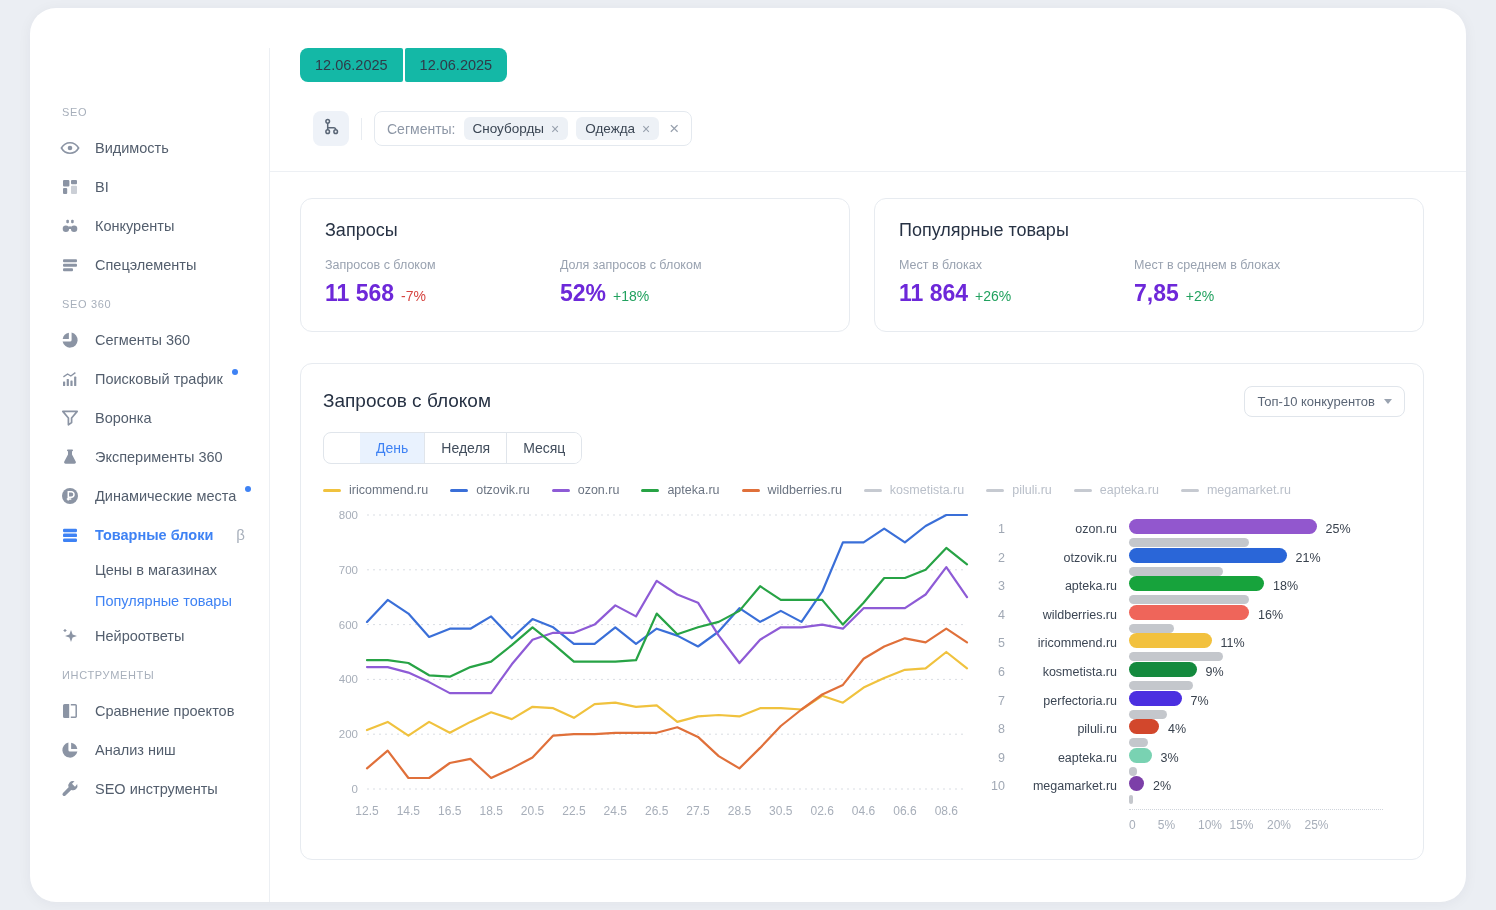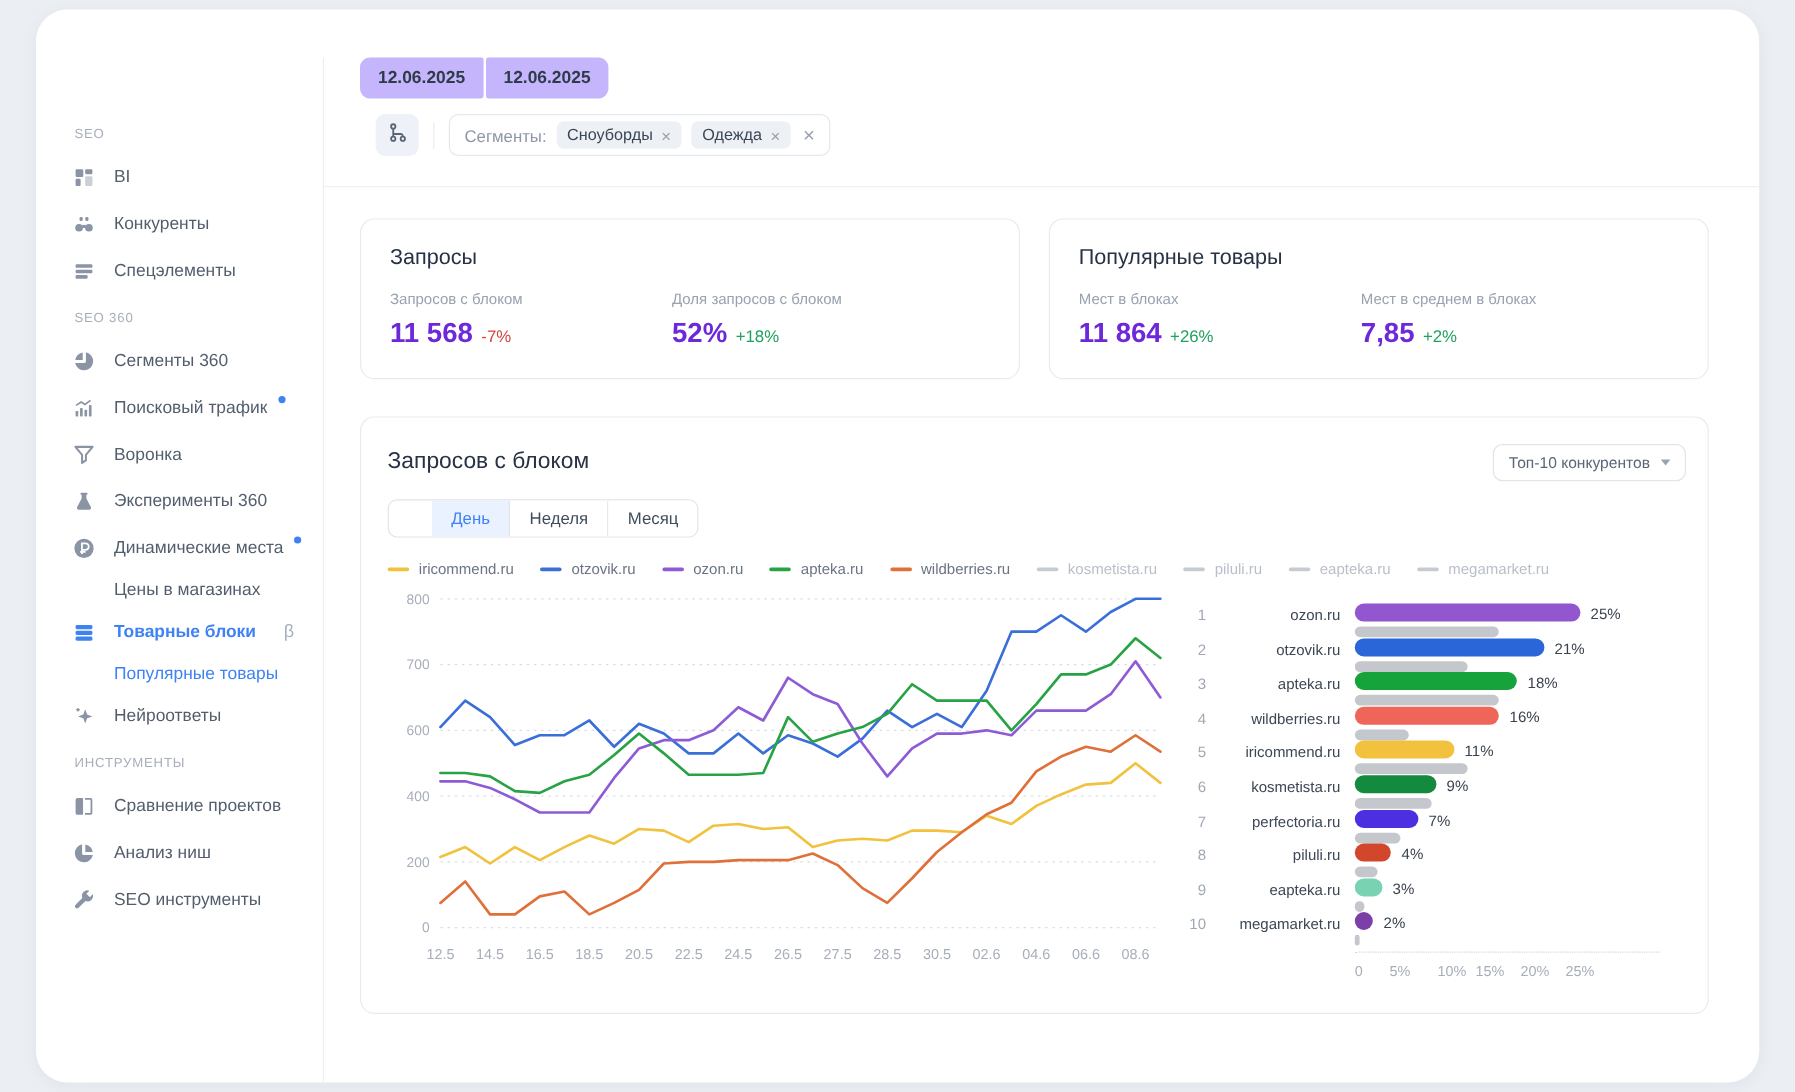--- a/index.html
+++ b/index.html
@@ -23,24 +23,24 @@
   .side-item.active { color:#3e82f4; font-weight:700; }
   .side-item.active .ic { color:#3e82f4; }
   .side-item.sub { padding-left:35px; height:31px; }
   .side-item.sub.active { color:#3e82f4; font-weight:400; }
   .dot { width:6px; height:6px; border-radius:50%; background:#3e82f4; align-self:flex-start; margin:10px 0 0 -6px; }
   .beta { margin-left:auto; margin-right:14px; color:#a7afbb; font-size:15px; font-weight:400; }
   
   .main { flex:1; padding:0 42px 0 30px; overflow:hidden; }
   .filters { padding:40px 42px 25px 30px; margin:0 -42px 0 -30px; border-bottom:1px solid #edf0f4; }
   .date-range { display:inline-flex; gap:2px; }
-  .date-chip { background:#c4b5fd; padding:9px 15px; font-size:14.5px; color:#2f3b49; cursor:pointer;font-weight:bold; }
+  .date-chip { background:#14b8a6; padding:9px 15px; font-size:14.5px; color:#2f3b49; cursor:pointer; }
   .date-chip.first { border-radius:8px 2px 2px 8px; }
   .date-chip.last { border-radius:2px 8px 8px 2px; }
-  .seg-row { margin-top:13px; display:flex; align-items:center; gap:12px;padding-left:13px; }
+  .seg-row { margin-top:29px; display:flex; align-items:center; gap:12px;padding-left:13px; }
   .icon-btn { width:36px; height:35px; border-radius:8px; background:#eef2f8; display:flex; align-items:center; justify-content:center; color:#5a6676; cursor:pointer; }
   .v-div { width:1px; height:22px; background:#e8ecf1; }
   .segments { display:flex; align-items:center; gap:8px; border:1px solid #e4e9ef; border-radius:8px; padding:5px 12px 5px 12px; height:35px; }
   .segments .lbl { color:#8d97a6; font-size:14px; }
   .chip { background:#edf1f6; border-radius:6px; padding:4px 9px; font-size:13.5px; color:#3b4654; display:flex; align-items:center; gap:7px; }
   .chip .x, .segments .clear { color:#97a0ad; font-size:14px; cursor:pointer; line-height:1; }
   .segments .clear { font-size:17px; margin-left:2px; }
   
   .cards { margin-top:26px; display:grid; grid-template-columns:repeat(2,1fr); gap:24px; }
   .card { border:1px solid #e7ebf0; border-radius:12px; padding:21px 24px 24px; background:#fff; }
@@ -83,20 +83,29 @@
 </head>
 <body>
 
 <div class="app">
 
   <nav class="sidebar" id="sidebar">
       <div class="side-section-label">SEO</div>
       <div class="side-item">
         <span class="ic">
           <svg width="20" height="20" viewBox="0 0 20 20">
+            <path d="M10 4.7C5.7 4.7 2.5 8.1 1.4 10c1.1 1.9 4.3 5.3 8.6 5.3s7.5-3.4 8.6-5.3C17.5 8.1 14.3 4.7 10 4.7Z" fill="none" stroke="currentColor" stroke-width="1.6"></path>
+            <circle cx="10" cy="10" r="2.3" fill="currentColor"></circle>
+          </svg>
+        </span>
+        <span>Видимость</span>
+      </div>
+      <div class="side-item">
+        <span class="ic">
+          <svg width="20" height="20" viewBox="0 0 20 20">
             <rect x="3" y="3" width="6.4" height="6.4" rx="1" fill="currentColor"></rect>
             <rect x="11" y="3" width="6" height="4.2" rx="1" fill="currentColor"></rect>
             <rect x="3" y="11" width="4.2" height="6" rx="1" fill="currentColor"></rect>
             <rect x="11" y="8.8" width="6" height="8.2" rx="1" fill="currentColor" opacity=".45"></rect>
           </svg>
         </span>
         <span>BI</span>
       </div>
       <div class="side-item">
         <span class="ic">
@@ -163,33 +172,33 @@
       <div class="side-item">
         <span class="ic">
           <svg width="20" height="20" viewBox="0 0 20 20">
             <circle cx="10" cy="10" r="8" fill="currentColor"></circle>
             <path d="M8.3 14.6V5.8h3a2.7 2.7 0 0 1 0 5.4h-3M6.8 12.9h4.5" stroke="#fff" stroke-width="1.5" fill="none"></path>
           </svg>
         </span>
         <span>Динамические места</span>
         <span class="dot"></span>
       </div>
-      <div class="side-item sub">
-        <span>Цены в магазинах</span>
-      </div>
       <div class="side-item active">
         <span class="ic">
           <svg width="20" height="20" viewBox="0 0 20 20">
             <rect x="3" y="3.8" width="14" height="3.5" rx="1.2" fill="currentColor"></rect>
             <rect x="3" y="8.6" width="14" height="3.5" rx="1.2" fill="currentColor"></rect>
             <rect x="3" y="13.4" width="14" height="3.5" rx="1.2" fill="currentColor"></rect>
           </svg>
         </span>
         <span>Товарные блоки</span>
         <span class="beta">β</span>
+      </div>
+      <div class="side-item sub">
+        <span>Цены в магазинах</span>
       </div>
       <div class="side-item sub active">
         <span>Популярные товары</span>
       </div>
       <div class="side-item">
         <span class="ic">
           <svg width="20" height="20" viewBox="0 0 20 20">
             <path d="m11 4 1.6 4.4L17 10l-4.4 1.6L11 16l-1.6-4.4L5 10l4.4-1.6Z" fill="currentColor"></path>
             <path d="M5 3v3M3.5 4.5h3" stroke="currentColor" stroke-width="1.2"></path>
           </svg>

